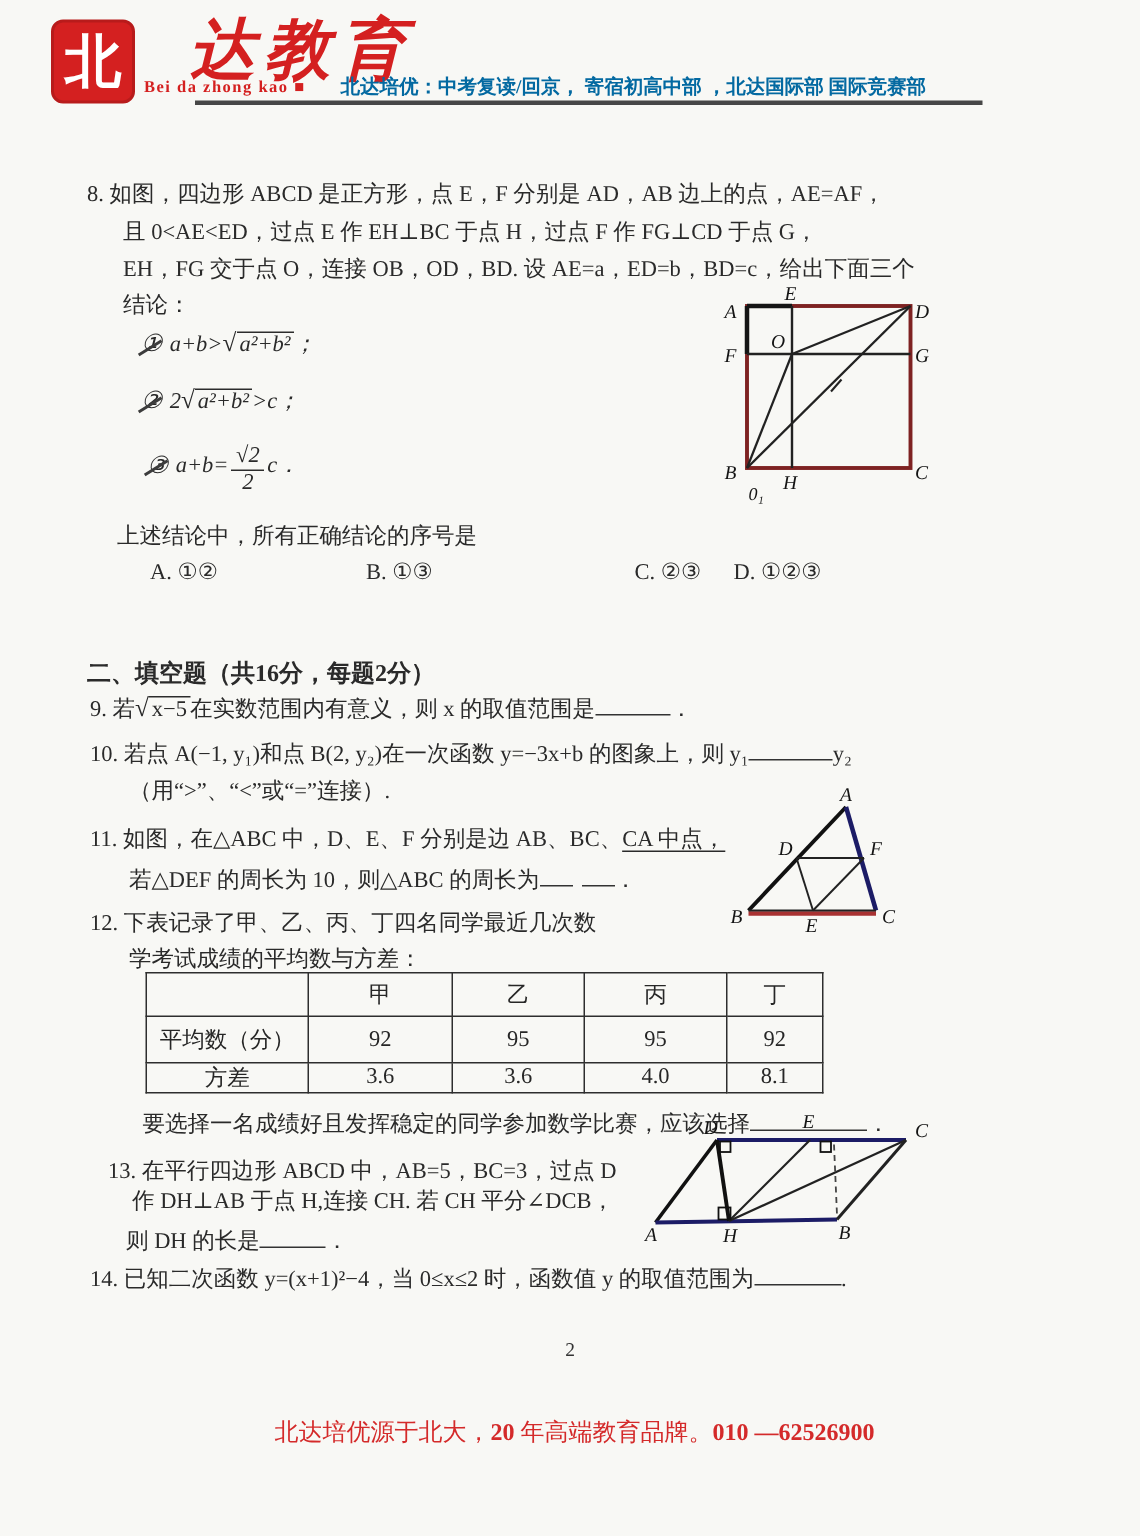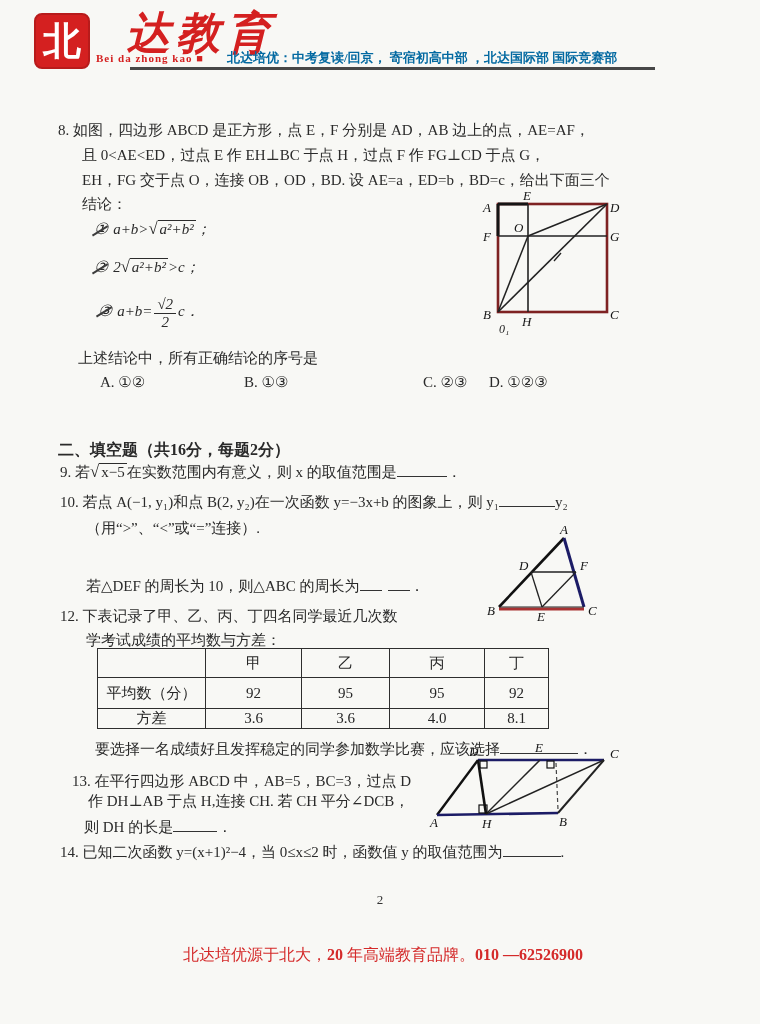--- a/index.html
+++ b/index.html
@@ -99,20 +99,23 @@
 
   <div class="abs t" style="left:60px;top:461px;">
     <span>9. 若</span><span class="sqrt"><span class="sgn">√</span><span class="bar">x−5</span></span><span>在实数范围内有意义，则 x 的取值范围是</span><span class="blank" style="width:50px;"></span><span>．</span>
   </div>
 
   <div class="abs t" style="left:60px;top:493px;">
     <span>10. 若点 A(−1, y₁)和点 B(2, y₂)在一次函数 y=−3x+b 的图象上，则 y₁</span><span class="blank" style="width:56px;"></span><span>y₂</span>
   </div>
   <div class="abs t" style="left:86px;top:519px;">（用“&gt;”、“&lt;”或“=”连接）.</div>
 
+  <div class="abs t" style="left:60px;top:551px;">
+    <span>11. 如图，在△ABC 中，D、E、F 分别是边 AB、BC、</span><span class="uline">CA 中点，</span>
+  </div>
   <div class="abs t" style="left:86px;top:577px;">
     <span>若△DEF 的周长为 10，则△ABC 的周长为</span><span class="blank" style="width:22px;margin-right:6px;"></span><span class="blank" style="width:22px;"></span><span>．</span>
   </div>
 
   <svg class="abs" style="left:486px;top:523px;" width="145" height="100" viewBox="0 0 145 100">
     <line x1="78" y1="15" x2="13" y2="84" stroke="#111" stroke-width="2.6"></line>
     <line x1="78" y1="15" x2="98" y2="84" stroke="#1c1c66" stroke-width="3"></line>
     <line x1="13" y1="86" x2="98" y2="86" stroke="#a83232" stroke-width="3"></line>
     <line x1="13" y1="84" x2="98" y2="84" stroke="#222" stroke-width="1.2"></line>
     <line x1="45" y1="49" x2="90" y2="49" stroke="#222" stroke-width="1.3"></line>

